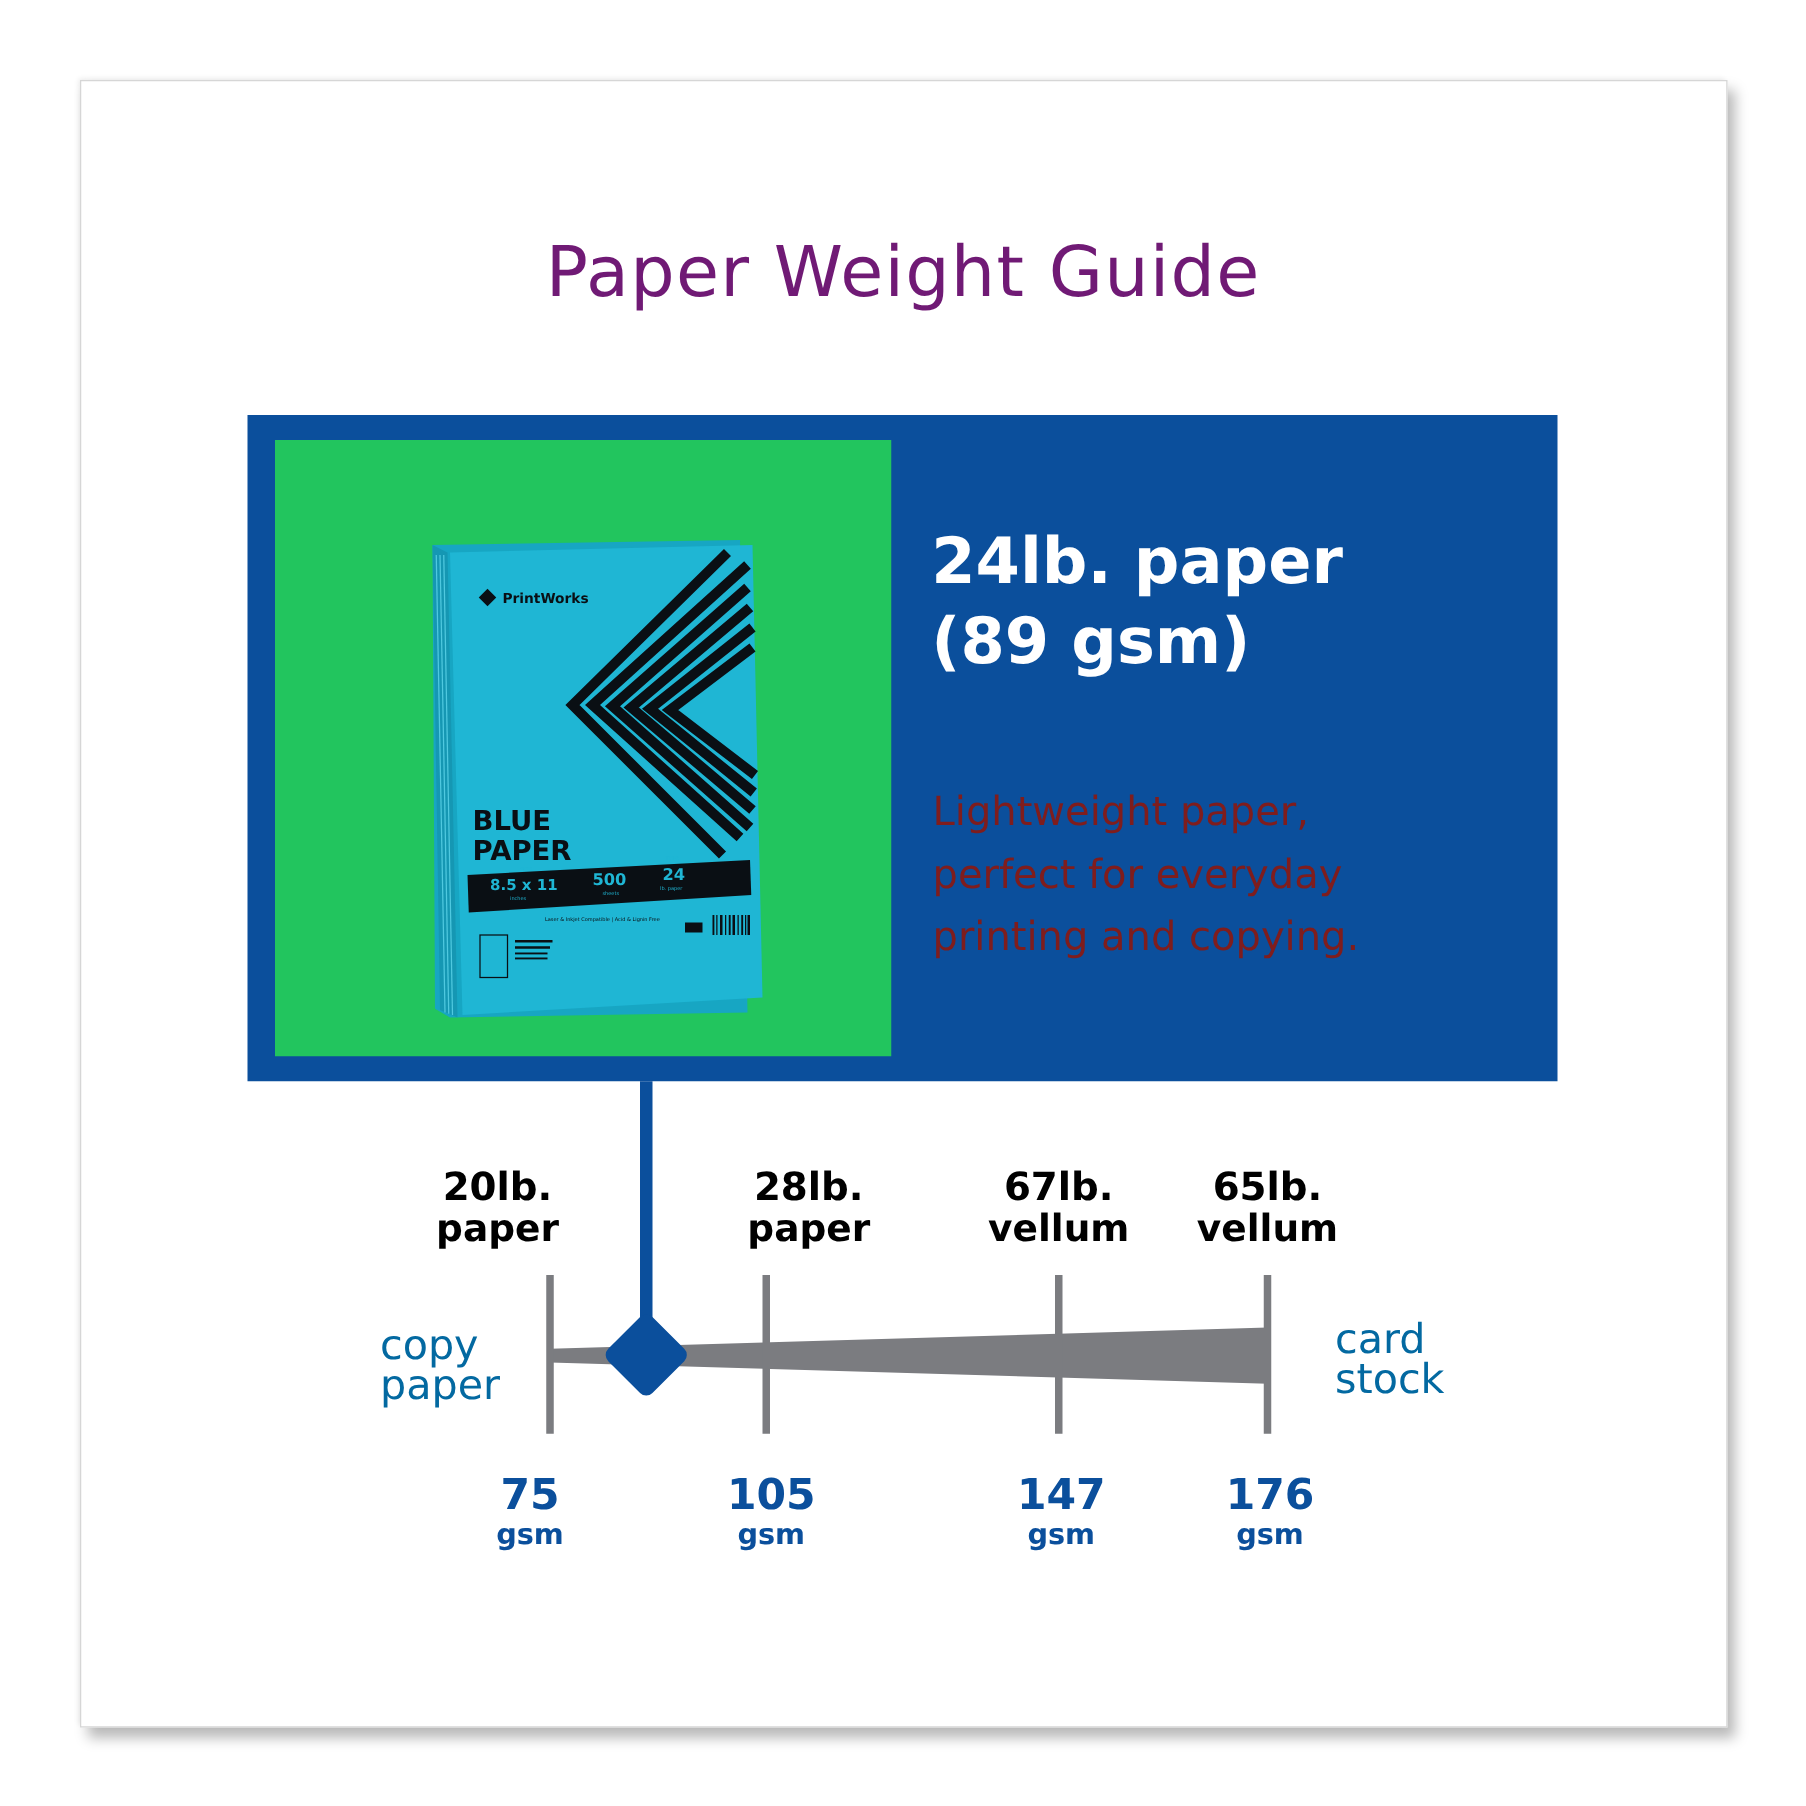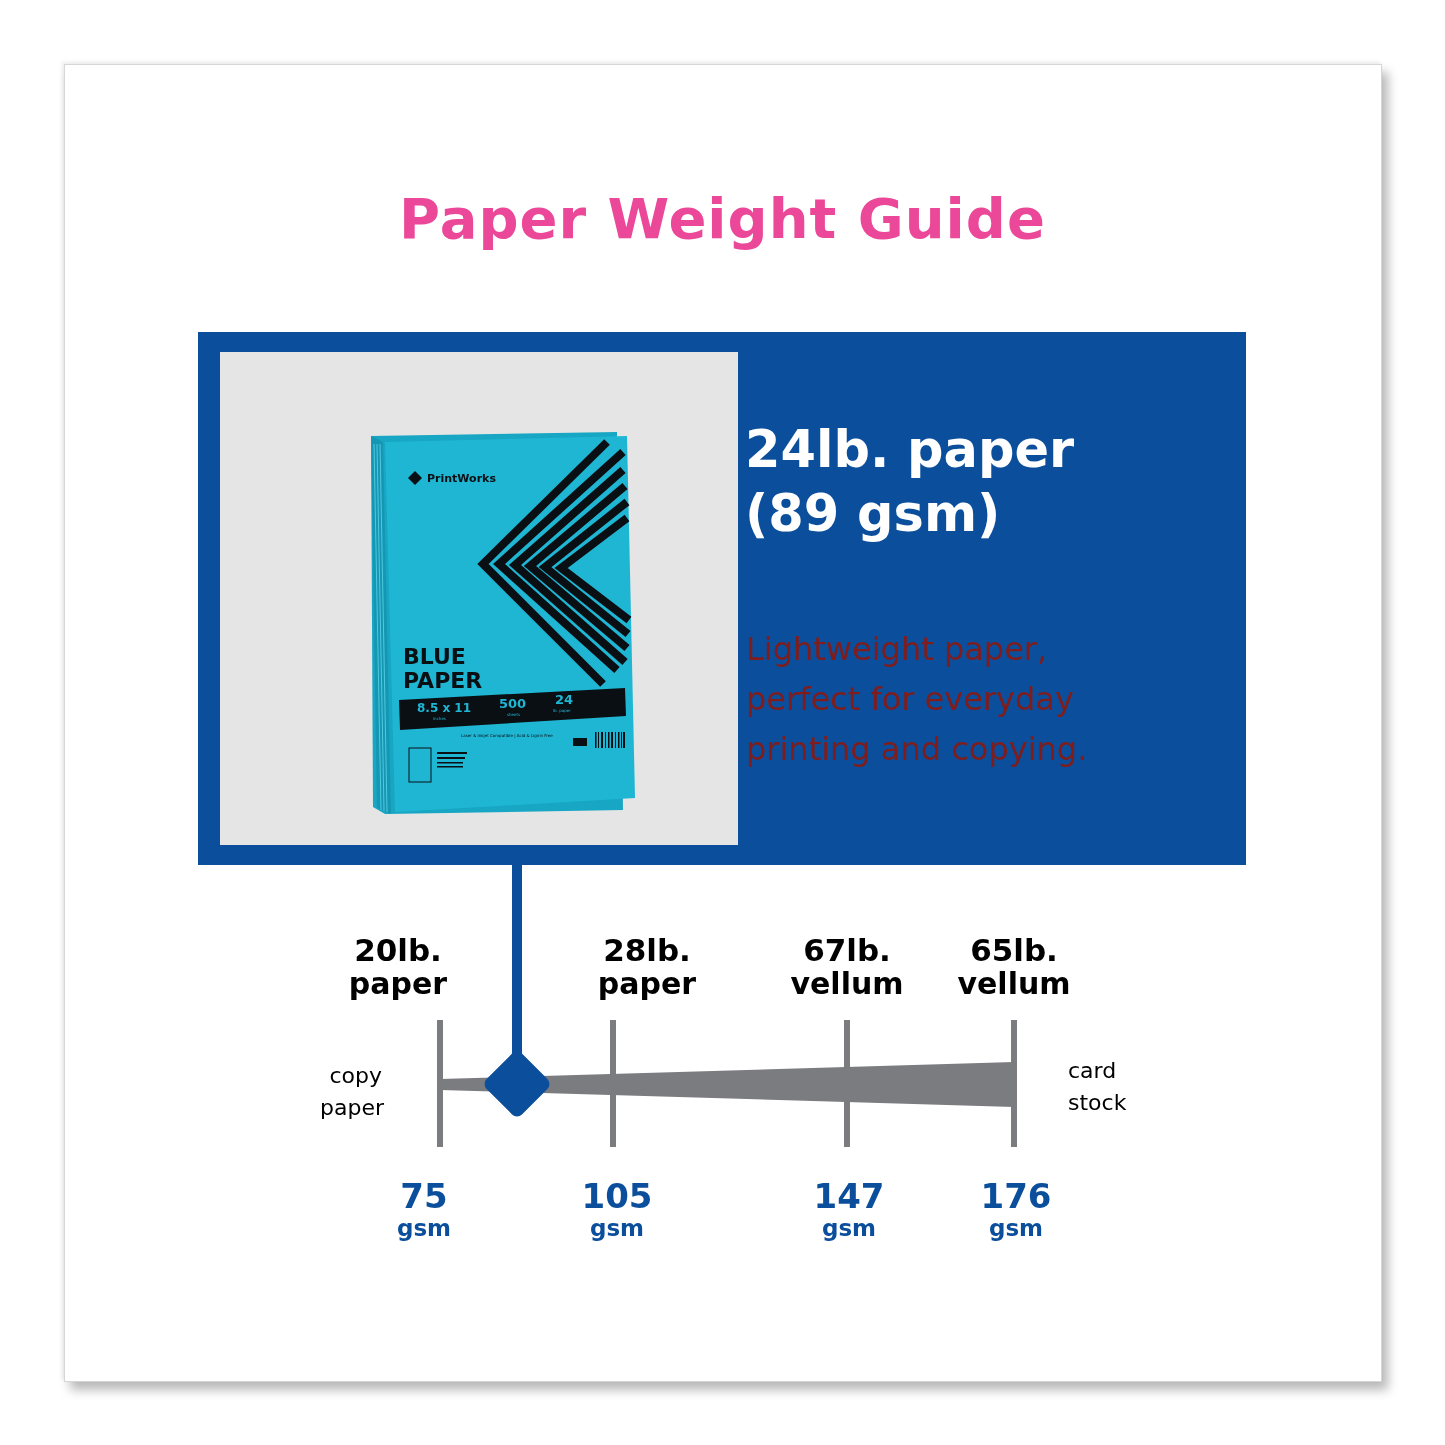--- a/index.html
+++ b/index.html
@@ -8,29 +8,29 @@
       position: relative; overflow: hidden;
       font-family: "DejaVu Sans", sans-serif;
     }
     .sheet {
       position: absolute; left: 64px; top: 64px; width: 1316px; height: 1316px;
       background: #ffffff; border: 1px solid #d6d6d6;
       box-shadow: 6px 8px 10px rgba(0,0,0,0.28), -2px -2px 4px rgba(0,0,0,0.08);
     }
     .title {
       position: absolute; left: 0; width: 1445px; top: 186px; text-align: center;
-      font-weight: bold; font-size: 56px; color: #ec4899; letter-spacing: 1px;
+      font-weight: normal; font-size: 56px; color: #701a75; letter-spacing: 1px;
     }
     .panel {
       position: absolute; left: 198px; top: 332px; width: 1048px; height: 533px;
       background: #0b4f9c;
     }
     .photo-box {
       position: absolute; left: 220px; top: 352px; width: 493px; height: 493px;
-      background: #e5e5e5; overflow: hidden; padding-left: 25px;
+      background: #22c55e; overflow: hidden;
     }
     .headline {
       position: absolute; left: 745px; top: 418px; color: #ffffff;
       font-weight: bold; font-size: 51px; line-height: 64px; white-space: pre;
     }
     .desc {
       position: absolute; left: 746px; top: 624px; color: #7f1d1d;
       font-size: 32px; line-height: 50px; white-space: pre;
     }
     .stem { position: absolute; left: 512px; top: 865px; width: 10px; height: 190px; background: #0b4f9c; }
@@ -40,21 +40,21 @@
       width: 180px; line-height: 33px; font-size: 31px;
     }
     .lbl-top .l2 { display:block; font-size: 30px; }
     .lbl-bot {
       position: absolute; color: #0b4f9c; font-weight: bold; text-align: center;
       width: 160px; line-height: 32px;
     }
     .lbl-bot .n { display:block; font-size: 34px; }
     .lbl-bot .u { display:block; font-size: 23px; }
     .end-lbl {
-      position: absolute; color: #000000; font-size: 22px; line-height: 32px;
+      position: absolute; color: #0369a1; font-size: 33px; line-height: 32px;
     }
     .ream-text { font-family: "DejaVu Sans", sans-serif; font-weight: bold; }
   </style>
 </head>
 <body>
 
 <div class="sheet"></div>
 
 <div class="title">Paper Weight Guide</div>
 

